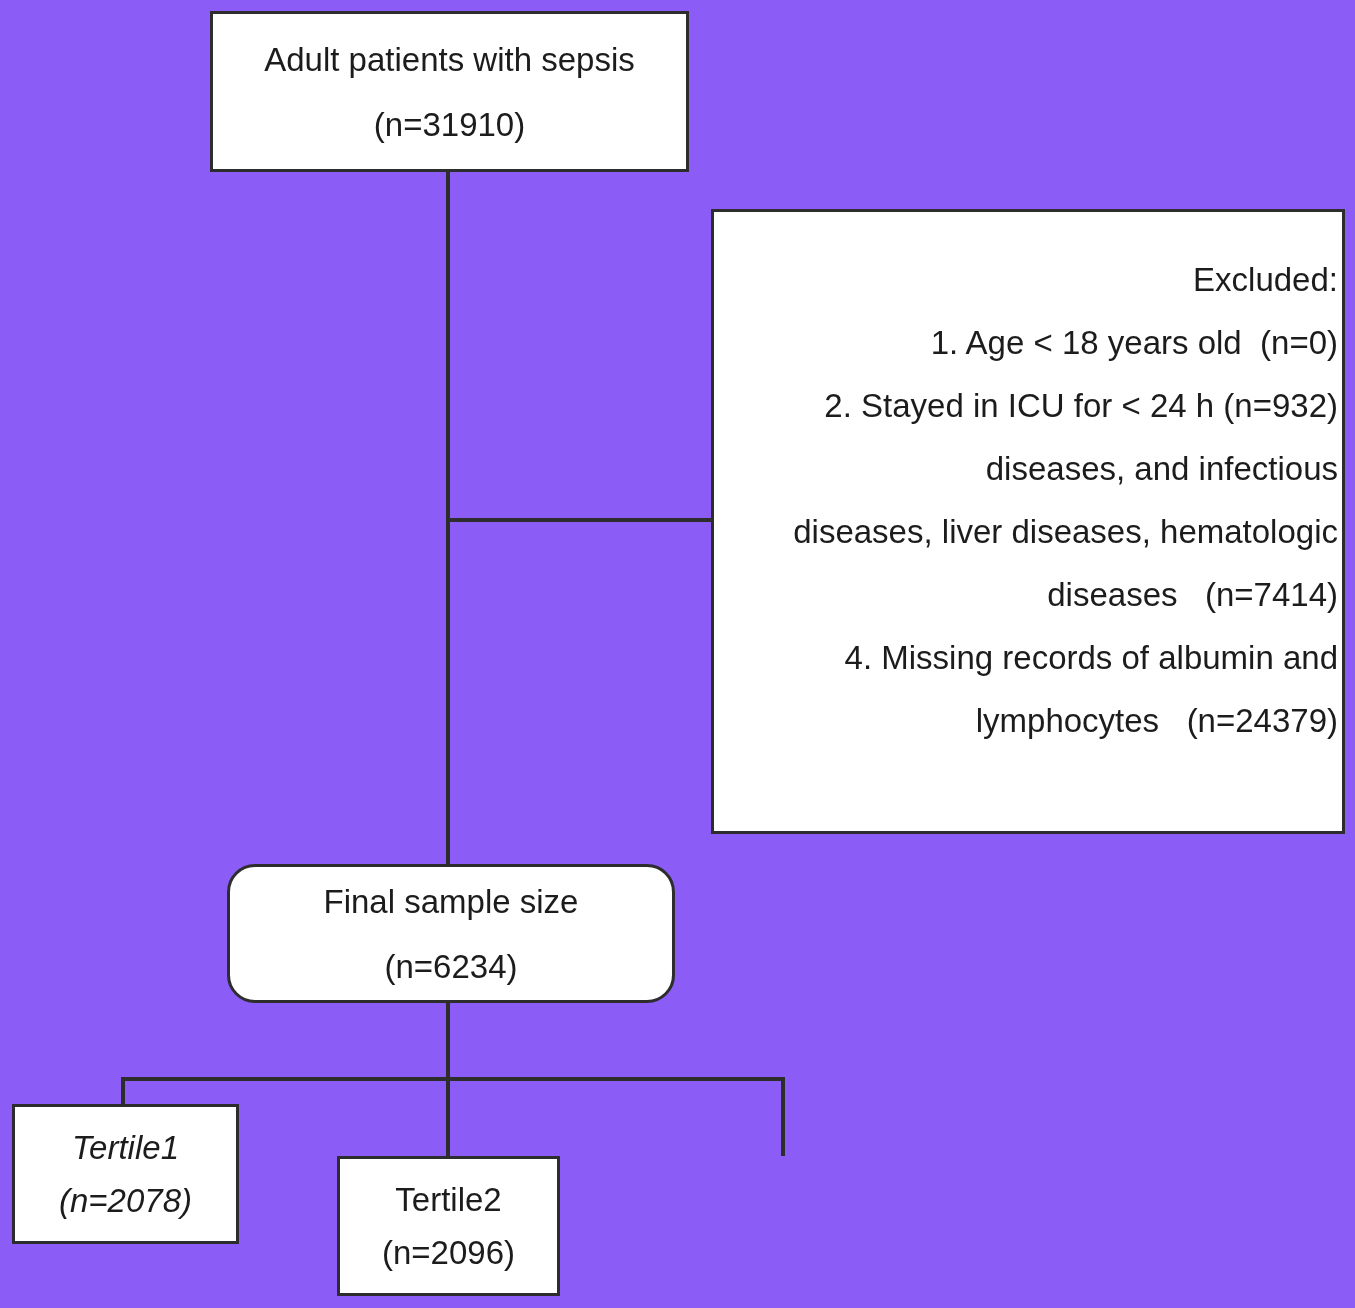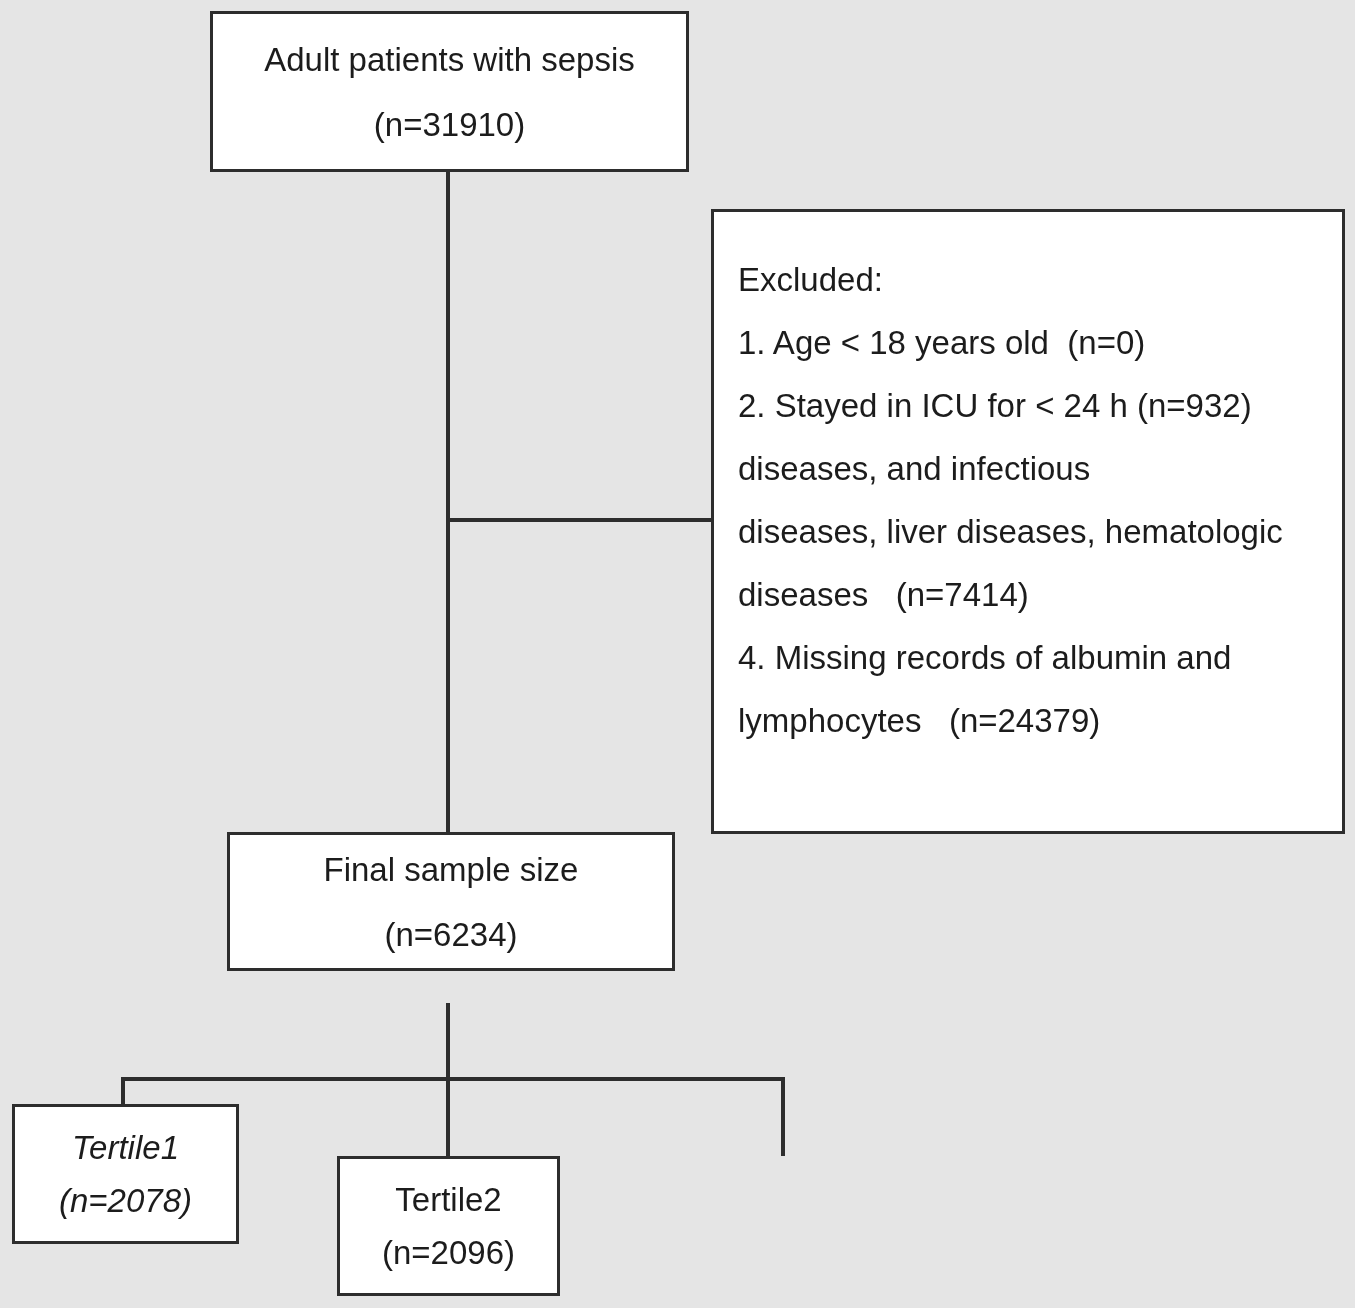--- a/index.html
+++ b/index.html
@@ -4,21 +4,21 @@
 <style>
   html, body {
     margin: 0;
     padding: 0;
     background: #ffffff;
   }
   #canvas {
     position: relative;
     width: 1355px;
     height: 1308px;
-    background: #e5e5e5;
+    background: #8b5cf6;
     font-family: "Liberation Sans", sans-serif;
     color: #1c1c1c;
     overflow: hidden;
   }
   .box {
     position: absolute;
     background: #ffffff;
     border: 3px solid #2d2d2d;
     box-sizing: border-box;
     display: flex;
@@ -39,31 +39,31 @@
     position: absolute;
     background: #2d2d2d;
     z-index: 1;
   }
   
   #top-box     { left: 210px; top: 11px;   width: 479px; height: 161px; }
   
   #excluded-box {
     left: 711px; top: 209px; width: 634px; height: 625px;
     justify-content: flex-start;
-    align-items: flex-start;
+    align-items: flex-end;
     text-align: left;
-    padding: 36px 12px 0 24px;
+    padding: 36px 4px 0 24px;
   }
   #excluded-box .excl-line {
     font-size: 33px;
     line-height: 63px;
     white-space: pre;
   }
   
-  #final-box   { left: 227px; top: 832px;  width: 448px; height: 139px; }
+  #final-box   { left: 227px; top: 864px;  width: 448px; height: 139px; border-radius: 28px; }
   
   #tertile-box-1 { left: 12px;  top: 1104px; width: 227px; height: 140px; font-style: italic; }
   #tertile-box-2 { left: 337px; top: 1156px; width: 223px; height: 140px; }
   #tertile-box-3 { left: 665px; top: 1156px; width: 228px; height: 140px; }
   .tertile .box-line + .box-line { margin-top: 20px; }
 
   
   #trunk-line-1   { left: 446px; top: 172px;  width: 4px;   height: 692px; }
   #excluded-spur  { left: 448px; top: 518px;  width: 263px; height: 4px;  }
   #trunk-line-2   { left: 446px; top: 1003px; width: 4px;   height: 76px;  }

